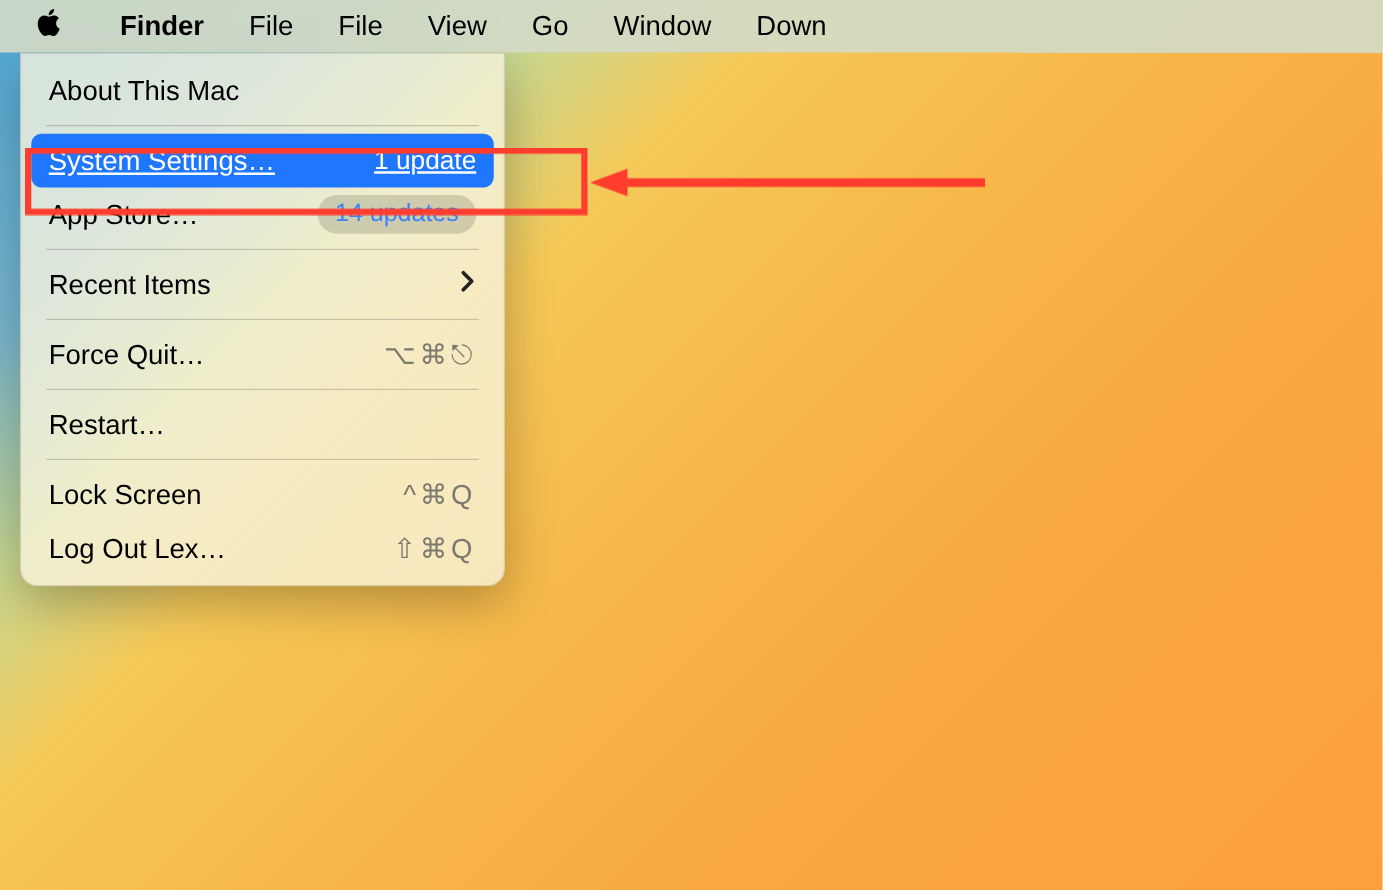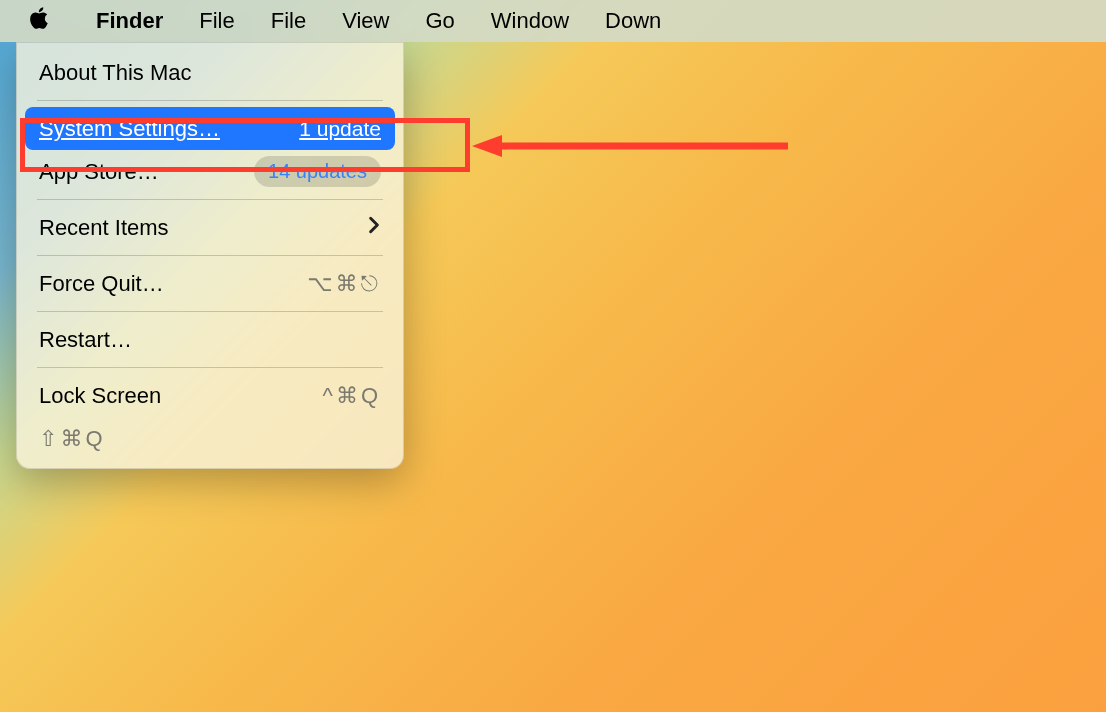--- a/index.html
+++ b/index.html
@@ -180,20 +180,21 @@
   </div>
   <div class="divider"></div>
 
   <div class="menu-item">
     <span class="menu-item-label">Lock Screen</span>
     <span class="menu-item-right">
       <span class="shortcut">^⌘Q</span>
     </span>
   </div>
   <div class="menu-item">
+    <span class="menu-item-label">Log Out Lex…</span>
     <span class="menu-item-right">
       <span class="shortcut">⇧⌘Q</span>
     </span>
   </div>
 </div>
 
 <div class="highlight-box" style="left:20px; top:118px; width:450px; height:54px;"></div>
 
 <div class="arrow-annotation" style="left:472px; top:132px;">
   <svg width="320" height="28">

